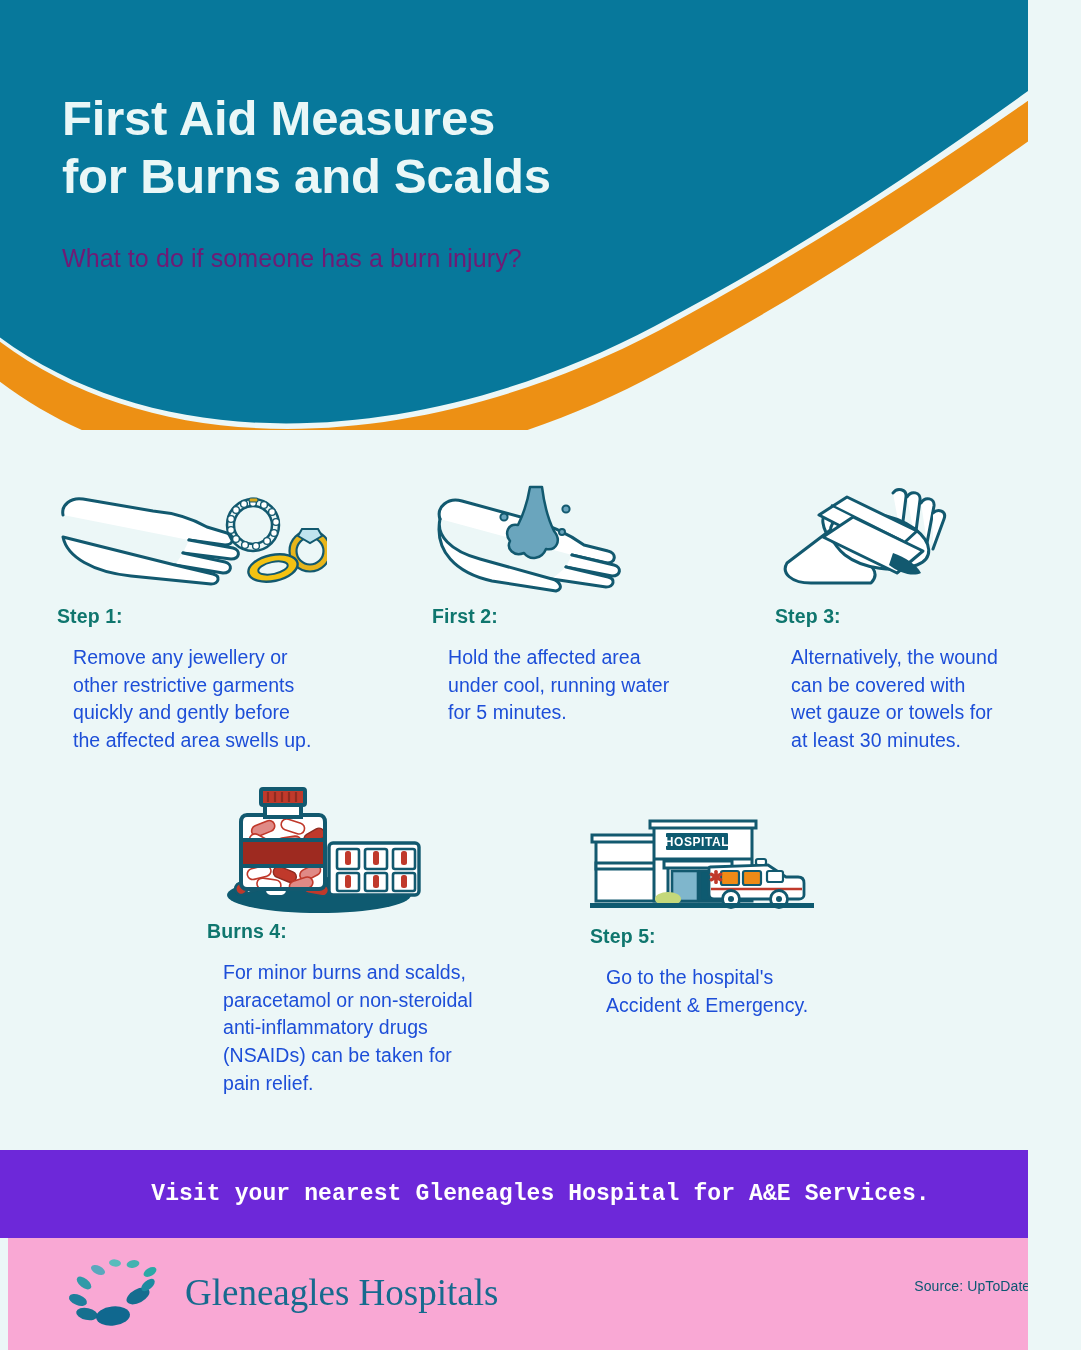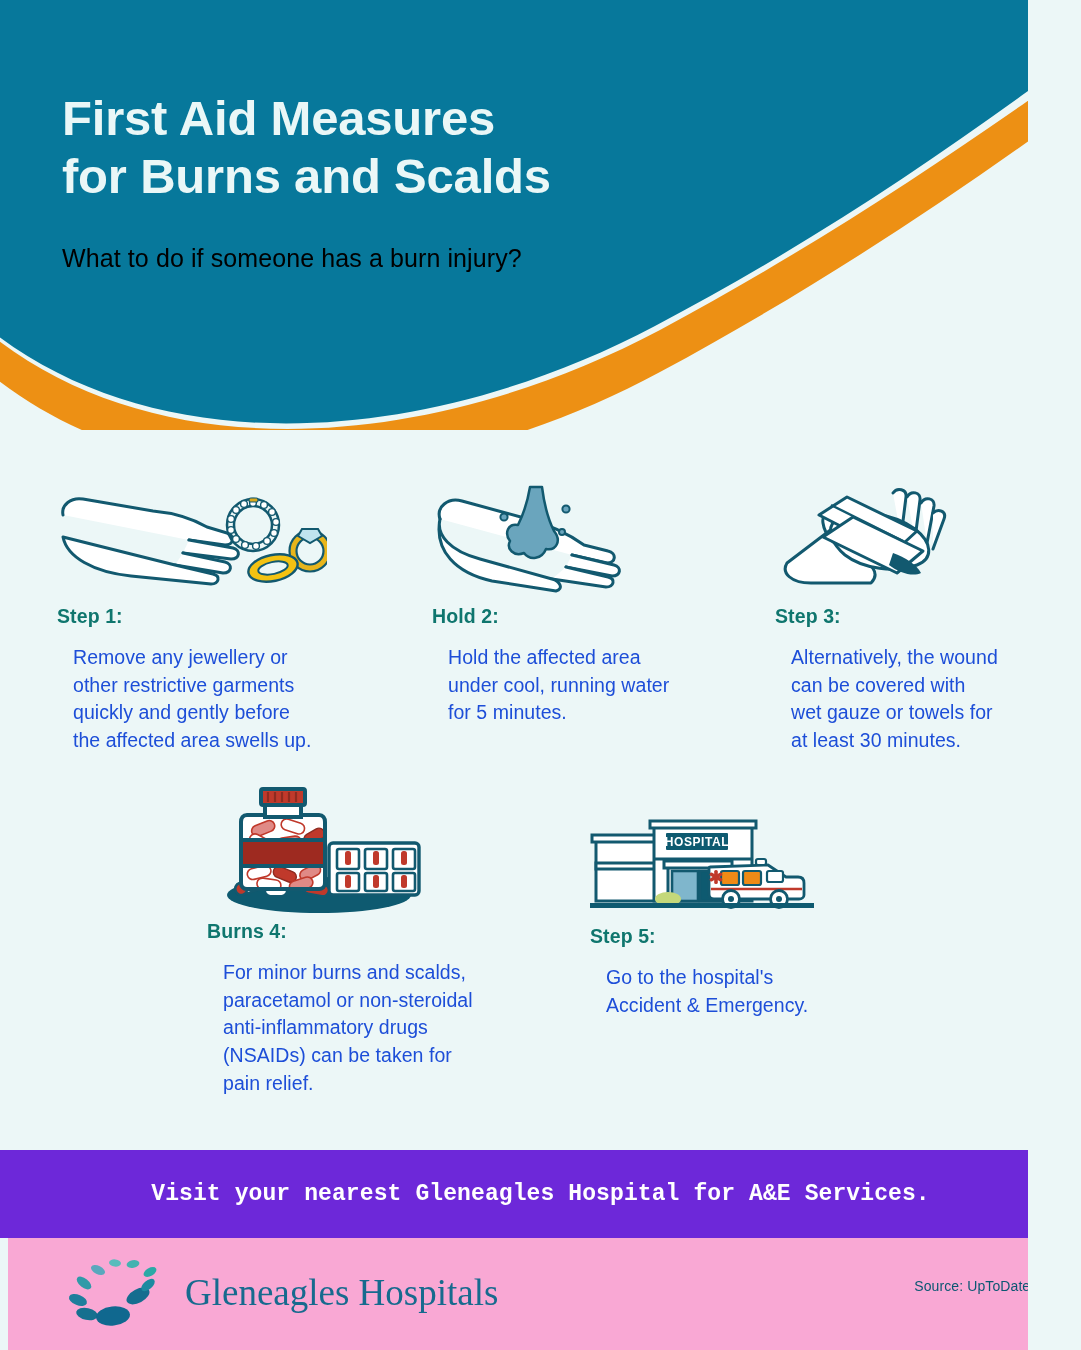--- a/index.html
+++ b/index.html
@@ -19,21 +19,21 @@
   .title{
     color:#eaf7f7;
     font-size:49px;
     font-weight:bold;
     line-height:1.18;
     letter-spacing:-0.2px;
     margin:0;
     white-space:pre-line;
   }
   .subtitle{
-    color:#000000;
+    color:#701a75;
     font-size:25px;
     font-weight:normal;
     margin:0;
     padding-top:38px;
     letter-spacing:0.1px;
   }
 
   
   .steps-area{position:absolute;left:0;top:430px;width:1081px;height:720px;}
   .step{position:absolute;}
@@ -176,21 +176,21 @@
 
           <g>
             <path d="M98 2 L110 2 C112 18 116 34 122 46 C130 56 124 66 114 64 C110 74 98 76 92 68 C82 72 74 64 78 56 C72 48 76 38 86 40 C92 28 96 14 98 2 Z" fill="#6aa5bd" stroke="#12596f" stroke-width="2.5" stroke-linejoin="round"></path>
             <circle cx="72" cy="32" r="3.6" fill="#6aa5bd" stroke="#12596f" stroke-width="2"></circle>
             <circle cx="134" cy="24" r="3.6" fill="#6aa5bd" stroke="#12596f" stroke-width="2"></circle>
             <circle cx="130" cy="47" r="3" fill="#6aa5bd" stroke="#12596f" stroke-width="2"></circle>
           </g>
         </svg>
       </div>
       <div class="txt">
-        <p class="step-label">Hold 2:</p>
+        <p class="step-label">First 2:</p>
         <p class="step-body">Hold the affected area
 under cool, running water
 for 5 minutes.</p>
       </div>
     </div>
 
     <div class="step" id="step3">
       <div class="art art-3">
         <svg width="210" height="110" viewBox="0 0 210 110">
           <g fill="#ffffff" stroke="#12596f" stroke-width="3" stroke-linecap="round" stroke-linejoin="round">

